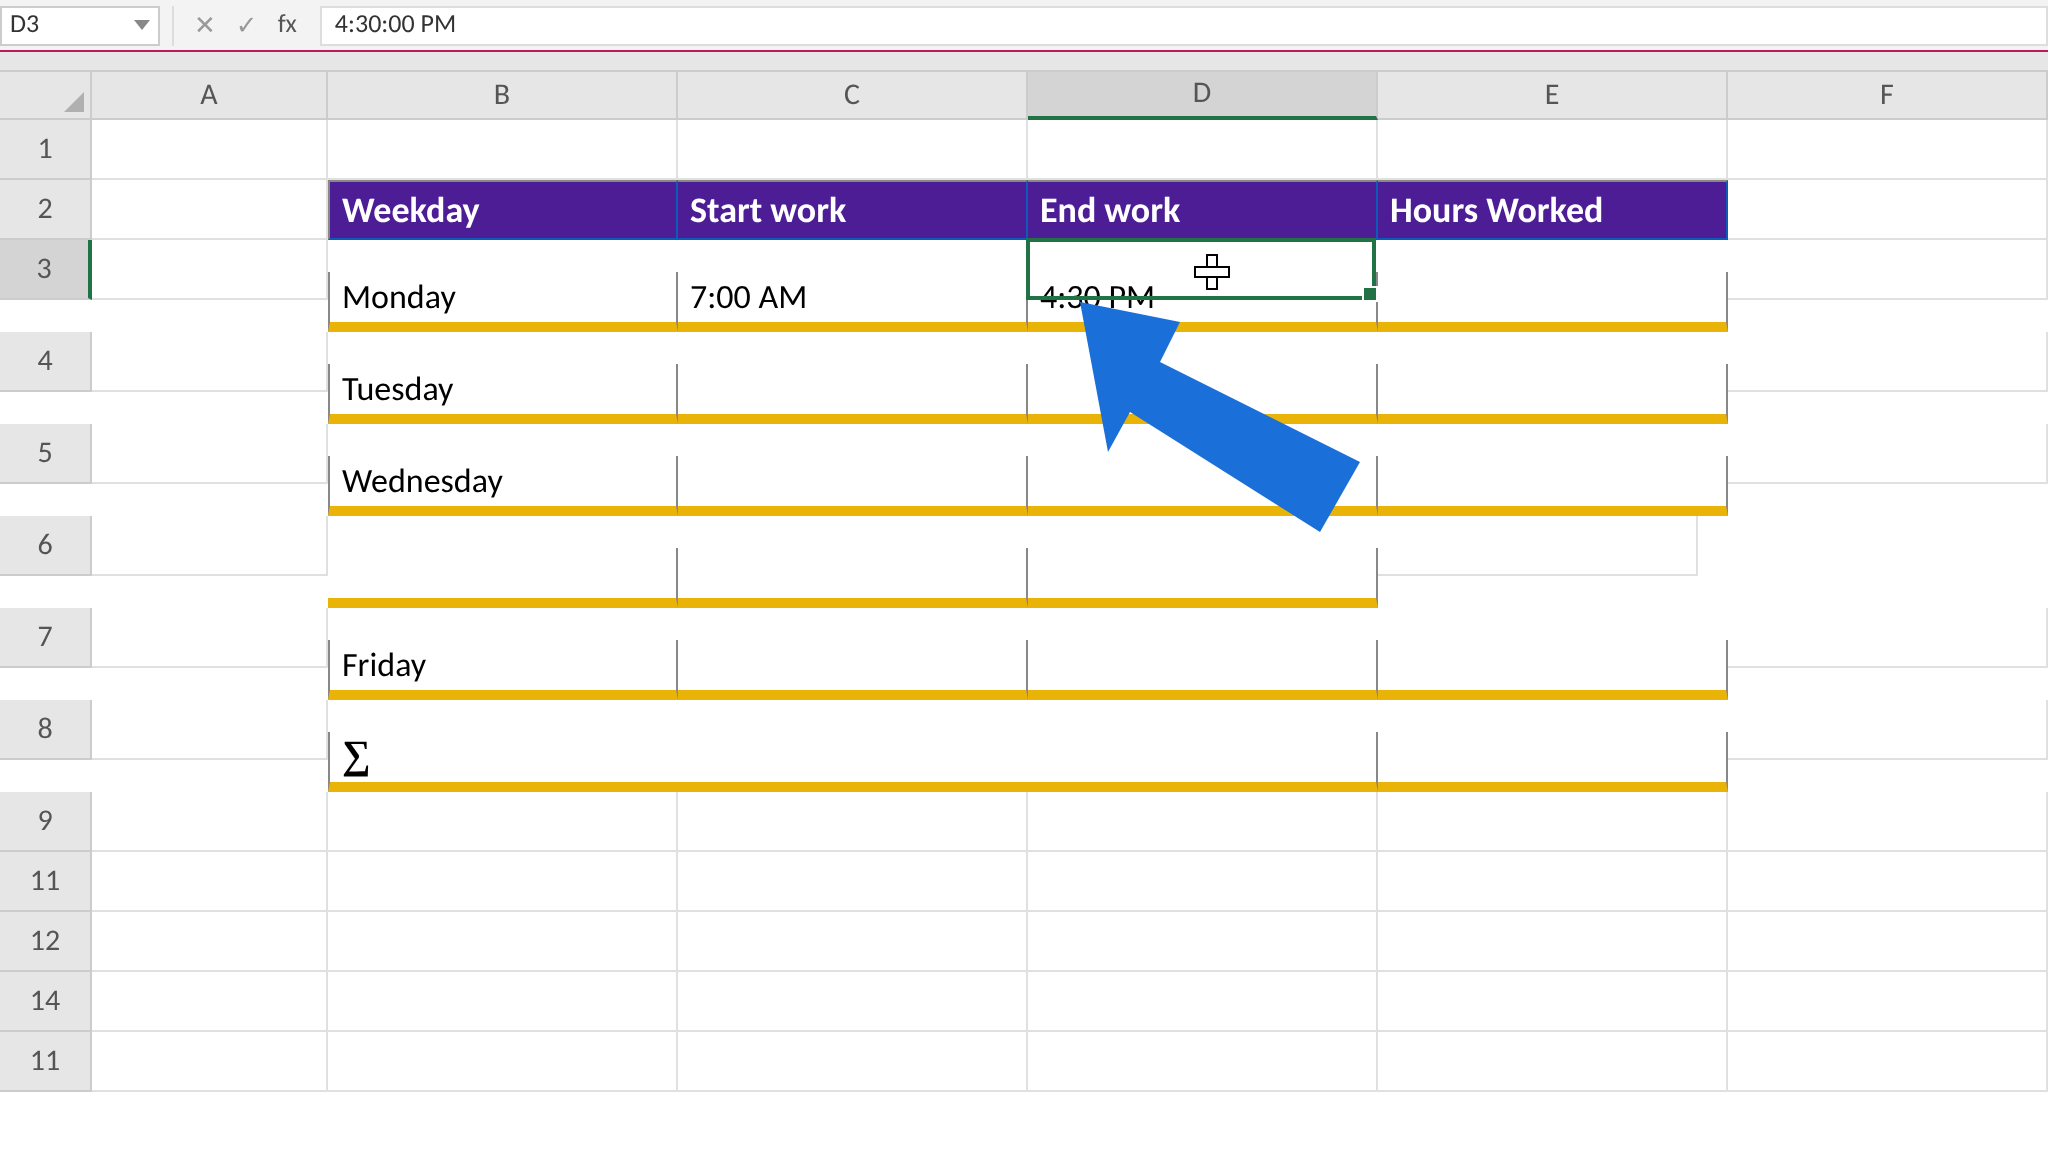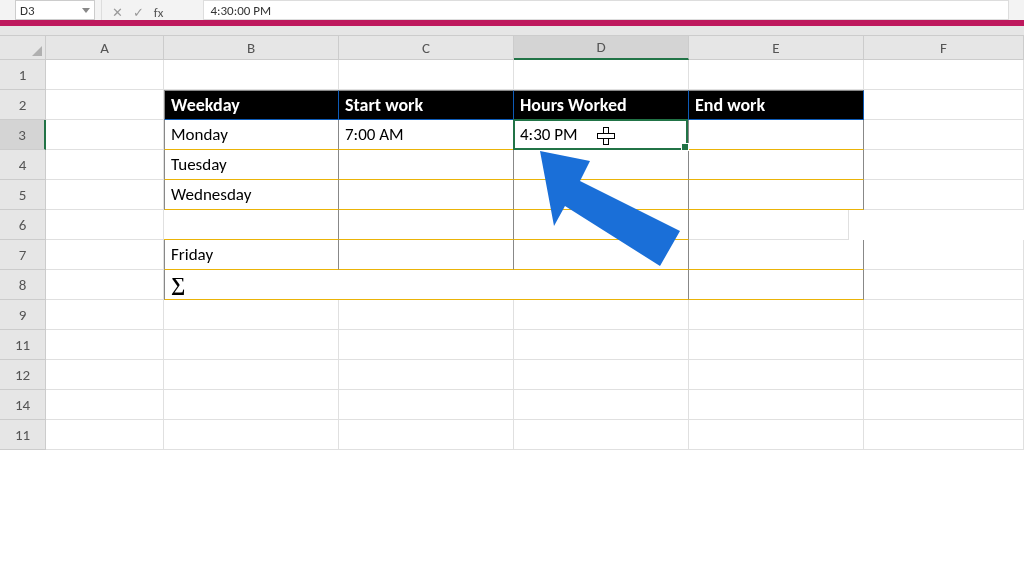--- a/index.html
+++ b/index.html
@@ -7,24 +7,24 @@
       font-family: Calibri, Arial, sans-serif;
       background: #fff;
       overflow: hidden;
       width: 1024px;
       height: 576px;
       position: relative;
     }
     .formula-bar {
       height: 26px;
       background: #f3f3f3;
-      border-bottom: 6px solid #be185d;
-      display: flex;
-      align-items: flex-end;
-      padding: 0 15px;
+      border-bottom: 1px solid #be185d;
+      display: flex;
+      align-items: center;
+      padding: 0 0;
       font-size: 13px;
     }
     .name-box {
       width: 80px;
       height: 20px;
       background: #fff;
       border: 1px solid #ccc;
       display: flex;
       align-items: center;
       justify-content: space-between;
@@ -42,21 +42,20 @@
     .fx-label { color: #555; font-size: 13px; margin-right: 8px; }
     .formula-input {
       flex: 1;
       background: #fff;
       height: 20px;
       border: 1px solid #ddd;
       display: flex;
       align-items: center;
       padding: 0 6px;
       color: #333;
-      margin-left: 28px;
     }
     .spacer-bar { height: 10px; background: #e6e6e6; border-bottom: 1px solid #ccc; }
 
     .sheet { display: grid; position: relative; }
 
     .col-headers { display: flex; }
     .corner {
       width: 46px; height: 24px;
       background: #e6e6e6;
       border-right: 1px solid #ccc;
@@ -112,30 +111,31 @@
     }
 
     .wA { width: 118px; }
     .wB { width: 175px; }
     .wC { width: 175px; }
     .wD { width: 175px; }
     .wE { width: 175px; }
     .wF { width: 160px; }
 
     .thead {
-      background: #000000;
+      background: #4c1d95;
       color: #fff;
       font-weight: bold;
       border-right: 1px solid #0d5bb8;
       border-bottom: 1px solid #0d5bb8;
       font-size: 18px;
     }
     .tcell {
       border-right: 1px solid #888;
-      border-bottom: 1px solid #eab308;
+      border-bottom: 5px solid #eab308;
+      margin-top: 16px;
     }
     .tleft { border-left: 1px solid #888; }
     .ttop { border-top: 1px solid #888; }
     .bold { font-weight: bold; }
     .sigma { font-family: 'Times New Roman', serif; font-size: 20px; }
 
     .active-cell {
       position: absolute;
       border: 2px solid #217346;
       background: transparent;
@@ -209,22 +209,22 @@
     <div class="cell wD"></div>
     <div class="cell wE"></div>
     <div class="cell wF"></div>
   </div>
 
   <div class="row">
     <div class="row-h">2</div>
     <div class="cell wA"></div>
     <div class="cell wB thead tleft ttop">Weekday</div>
     <div class="cell wC thead ttop">Start work</div>
+    <div class="cell wD thead ttop">End work</div>
     <div class="cell wE thead ttop">Hours Worked</div>
-    <div class="cell wD thead ttop">End work</div>
     <div class="cell wF"></div>
   </div>
 
   <div class="row">
     <div class="row-h active">3</div>
     <div class="cell wA"></div>
     <div class="cell wB tcell tleft">Monday</div>
     <div class="cell wC tcell">7:00 AM</div>
     <div class="cell wD tcell">4:30 PM</div>
     <div class="cell wE tcell"></div>

